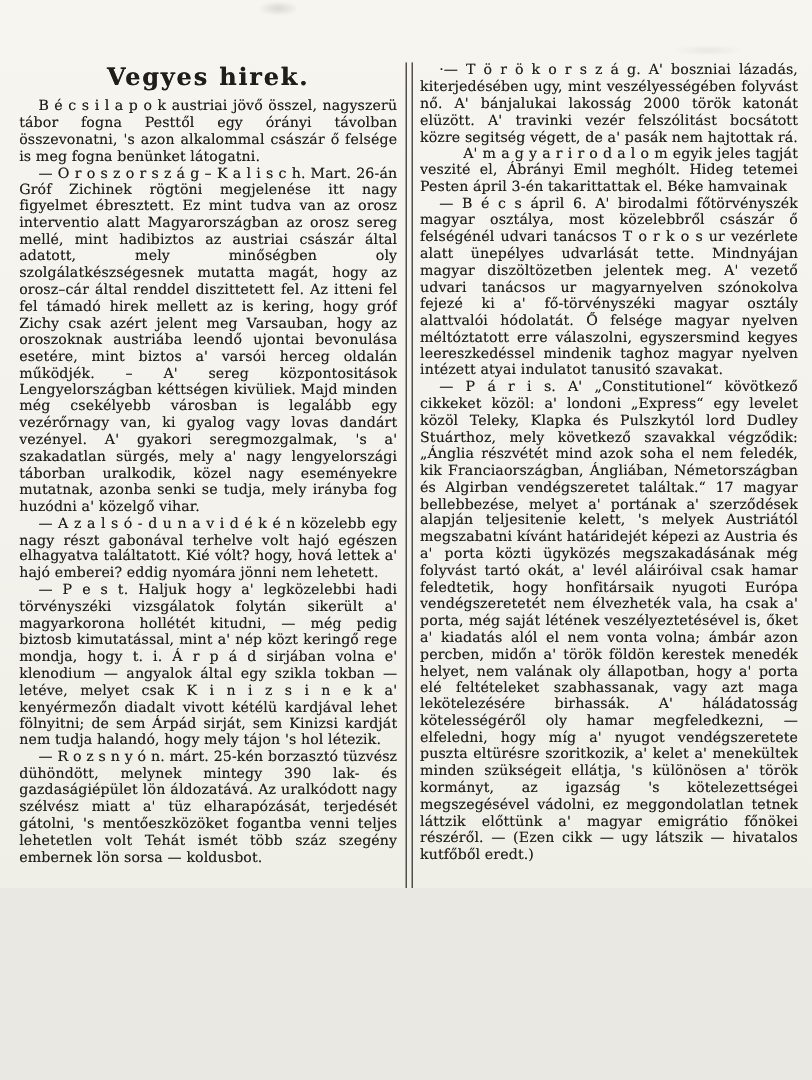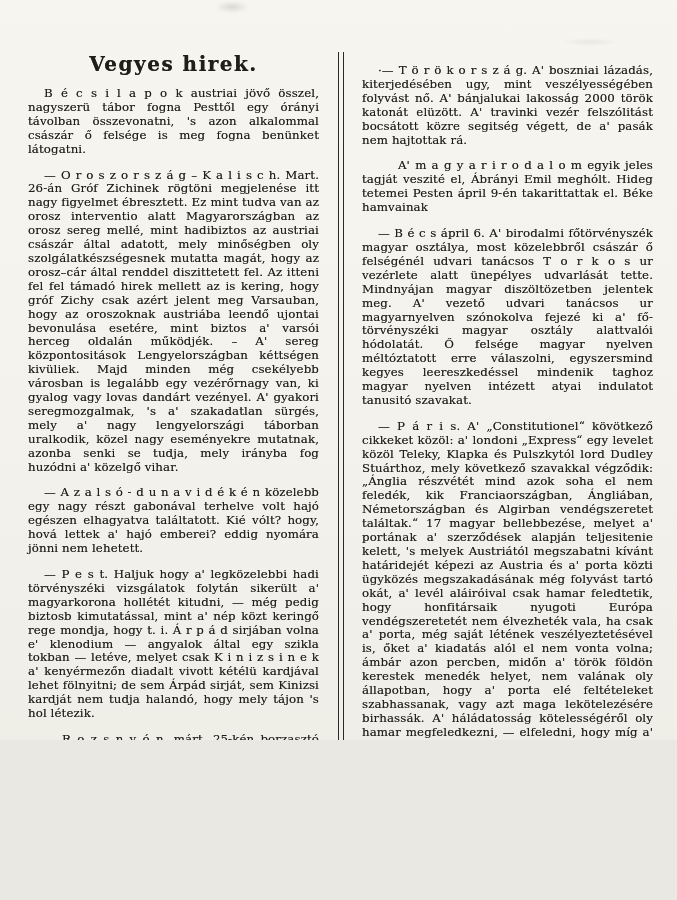--- a/index.html
+++ b/index.html
@@ -47,21 +47,21 @@
   }
   .title {
     margin:1px 0 7px 0;
     font-size:20px;
     line-height:22px;
     font-weight:bold;
     text-align:center;
     letter-spacing:1.5px;
     text-shadow:0 0 .5px rgba(25,22,18,.8);
   }
-  .para { margin:12px; text-indent:16px; }
+  .para { margin:0; text-indent:16px; }
   .para.indent-deep { text-indent:36px; }
   .foot-rule-a {
     position:absolute; top:852px; left:14px; width:628px; height:2px;
     background:#2b2925;
   }
   .foot-rule-b {
     position:absolute; top:855px; left:648px; width:29px; height:2px;
     background:#2b2925;
   }
   .imprint {
@@ -90,21 +90,21 @@
       <p class="para">— O r o s z o r s z á g –  K a l i s c h.  Mart. 26-án Gróf Zichinek rögtöni megjelenése itt nagy figyelmet ébresztett. Ez mint tudva van az orosz interventio alatt Magyarországban az orosz sereg mellé, mint hadibiztos az austriai császár által adatott, mely minőségben oly szolgálatkészségesnek mutatta magát, hogy az orosz–cár által renddel diszittetett fel. Az itteni fel fel támadó hirek mellett az is kering, hogy gróf Zichy csak azért jelent meg Varsauban, hogy az oroszoknak austriába leendő ujontai bevonulása esetére, mint biztos a' varsói herceg oldalán működjék. – A' sereg központositások Lengyelországban kéttségen kivüliek. Majd minden még csekélyebb városban is legalább egy vezérőrnagy van, ki gyalog vagy lovas dandárt vezényel. A' gyakori seregmozgalmak, 's a' szakadatlan sürgés, mely a' nagy lengyelországi táborban uralkodik, közel nagy eseményekre mutatnak, azonba senki se tudja, mely irányba fog huzódni a' közelgő vihar.</p>
       <p class="para">— A z  a l s ó - d u n a v i d é k é n  közelebb egy nagy részt gabonával terhelve volt hajó egészen elhagyatva találtatott. Kié vólt?  hogy, hová lettek a' hajó emberei? eddig nyomára jönni nem lehetett.</p>
       <p class="para">— P e s t.  Haljuk hogy a' legközelebbi hadi törvényszéki vizsgálatok folytán sikerült a' magyarkorona hollétét kitudni, — még pedig biztosb kimutatással, mint a' nép közt keringő rege mondja, hogy t. i. Á r p á d  sirjában volna e' klenodium — angyalok által egy szikla tokban — letéve, melyet csak K i n i z s i n e k  a' kenyérmezőn diadalt vivott kétélü kardjával lehet fölnyitni; de sem Árpád sirját, sem Kinizsi kardját nem tudja halandó, hogy mely tájon 's hol létezik.</p>
       <p class="para">— R o z s n y ó n.  márt. 25-kén borzasztó tüzvész dühöndött, melynek mintegy 390 lak- és gazdaságiépület lön áldozatává. Az uralkódott nagy szélvész miatt a' tüz elharapózását, terjedését gátolni, 's mentőeszközöket fogantba venni teljes lehetetlen volt  Tehát ismét több száz szegény embernek lön sorsa — koldusbot.</p>
     </div>
 
     <div class="divider"></div>
 
     <div class="column">
       <p class="para">·— T ö r ö k o r s z á g.  A' boszniai lázadás, kiterjedésében ugy, mint veszélyességében folyvást nő. A' bánjalukai lakosság 2000 török katonát elüzött. A' travinki vezér felszólitást bocsátott közre segitség végett, de a' pasák nem hajtottak rá.</p>
-      <p class="para indent-deep">A' m a g y a r  i r o d a l o m  egyik jeles tagját veszité el, Ábrányi Emil meghólt. Hideg tetemei Pesten ápril 9-én takarittattak el. Béke hamvainak</p>
+      <p class="para indent-deep">A' m a g y a r  i r o d a l o m  egyik jeles tagját veszité el, Ábrányi Emil meghólt. Hideg tetemei Pesten ápril 3-én takarittattak el. Béke hamvainak</p>
       <p class="para">— B é c s  ápril 6. A' birodalmi főtörvényszék magyar osztálya, most közelebbről császár ő felségénél udvari tanácsos T o r k o s  ur vezérlete alatt ünepélyes udvarlását tette. Mindnyájan magyar diszöltözetben jelentek meg. A' vezető udvari tanácsos ur magyarnyelven szónokolva fejezé ki a' fő-törvényszéki magyar osztály alattvalói hódolatát. Ő felsége magyar nyelven méltóztatott erre válaszolni, egyszersmind kegyes leereszkedéssel mindenik taghoz magyar nyelven intézett atyai indulatot tanusitó szavakat.</p>
       <p class="para">— P á r i s.  A' „Constitutionel“ kövötkező cikkeket közöl: a' londoni „Express“ egy levelet közöl Teleky, Klapka és Pulszkytól lord Dudley Stuárthoz, mely következő szavakkal végződik: „Ánglia részvétét mind azok soha el nem feledék, kik Franciaországban, Ángliában, Németországban és Algirban vendégszeretet találtak.“ 17 magyar bellebbezése, melyet a' portának a' szerződések alapján teljesitenie kelett, 's melyek Austriától megszabatni kívánt határidejét képezi az Austria és a' porta közti ügyközés megszakadásának még folyvást tartó okát, a' levél aláiróival csak hamar feledtetik, hogy honfitársaik nyugoti Európa vendégszeretetét nem élvezheték vala, ha csak a' porta, még saját létének veszélyeztetésével is, őket a' kiadatás alól el nem vonta volna; ámbár azon percben, midőn a' török földön kerestek menedék helyet, nem valának oly állapotban, hogy a' porta elé feltételeket szabhassanak, vagy azt maga lekötelezésére birhassák. A' háládatosság kötelességéről oly hamar megfeledkezni, — elfeledni, hogy míg a' nyugot vendégszeretete puszta eltürésre szoritkozik, a' kelet a' menekültek minden szükségeit ellátja, 's különösen a' török kormányt, az igazság 's kötelezettségei megszegésével vádolni, ez meggondolatlan tetnek láttzik előttünk a' magyar emigrátio főnökei részéről. — (Ezen cikk — ugy látszik — hivatalos kutfőből eredt.)</p>
     </div>
 
   </div>
 
   <div class="foot-rule-a"></div>
   <div class="foot-rule-b"></div>
 
 

